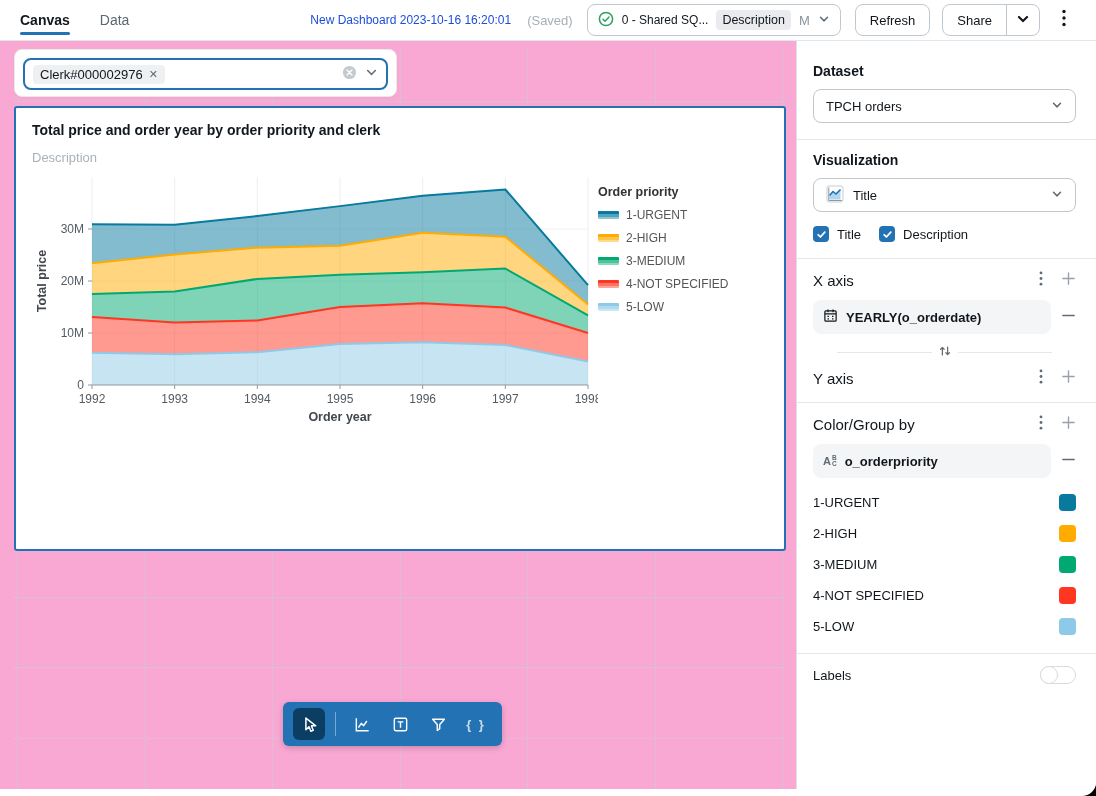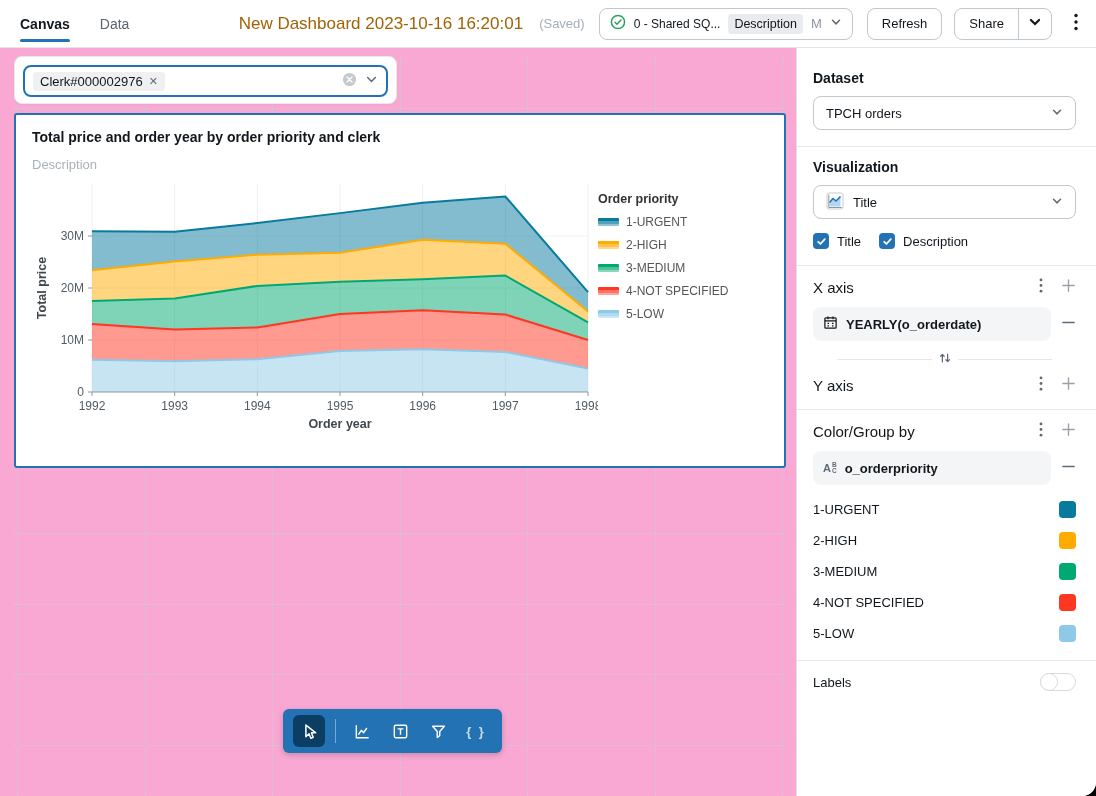--- a/index.html
+++ b/index.html
@@ -1,27 +1,27 @@
 <!DOCTYPE html>
 <html><head>
 <meta charset="utf-8">
 <style>
   * { box-sizing: border-box; margin: 0; padding: 0; }
   html,body { width:1096px; height:796px; background:#000; }
   body { font-family:"Liberation Sans", sans-serif; color:#11171C; }
   .page { position:relative; width:1096px; height:796px; background:#fff; overflow:hidden; border-bottom-right-radius:14px; }
 
   
-  .topbar { height:48px; display:flex; align-items:center; padding:0 8px 0 20px; border-bottom:1px solid #E3E6E9; background:#fff; gap:10px; }
+  .topbar { height:41px; display:flex; align-items:center; padding:0 20px 0 20px; border-bottom:1px solid #E3E6E9; background:#fff; gap:10px; }
   .tabs { display:flex; gap:30px; height:100%; }
   .tab { position:relative; display:flex; align-items:center; font-size:14px; color:#5B6670; cursor:pointer; }
   .tab.active { color:#11171C; font-weight:700; }
   .tab.active::after { content:""; position:absolute; left:0; right:0; bottom:5px; height:3px; border-radius:2px; background:#2272B4; }
   .topbar .spacer { flex:1; }
-  .doc-title { font-size:17px; color:#a16207; white-space:nowrap; }
+  .doc-title { font-size:12px; color:#1d4ed8; white-space:nowrap; }
   .saved { font-size:13px; color:#A6AEB6; margin:0 4px 0 6px; white-space:nowrap; }
   .btn { display:flex; align-items:center; height:32px; background:#fff; border:1px solid #C0C8CF; border-radius:8px; font-size:13px; color:#11171C; cursor:pointer; }
   .warehouse-btn { gap:8px; padding:0 10px; }
   .warehouse-name { font-size:12px; white-space:nowrap; }
   .tier-badge { background:#E9EBEE; border-radius:4px; padding:3px 6px; font-size:12.5px; color:#11171C; }
   .wh-size { color:#8B959E; font-size:13px; }
   .refresh-btn { padding:0 14px; margin-left:4px; }
   .split-btn { display:flex; align-items:stretch; margin-left:2px; padding:0; overflow:hidden; }
   .split-main { display:flex; align-items:center; padding:0 14px; border-right:1px solid #C0C8CF; }
   .split-caret { display:flex; align-items:center; justify-content:center; width:32px; }
@@ -34,21 +34,21 @@
   .gridline-h { position:absolute; left:14px; right:8px; height:0; border-top:1px dotted #C8CED5; }
 
   
   .filter-card { position:absolute; left:14px; top:8px; width:383px; height:48px; background:#fff; border:1px solid #E7EAEC; border-radius:8px; padding:8px; box-shadow:0 1px 2px rgba(0,0,0,0.03); }
   .filter-select { height:32px; border:2px solid #2272B4; border-radius:8px; display:flex; align-items:center; padding:0 8px; gap:8px; background:#fff; cursor:pointer; }
   .filter-chip { display:flex; align-items:center; gap:6px; background:#EEF0F2; border-radius:4px; padding:2px 7px; font-size:13px; color:#11171C; }
   .chip-x { font-size:11px; color:#5F6B76; cursor:pointer; }
   .filter-right { margin-left:auto; display:flex; align-items:center; gap:8px; }
 
   
-  .chart-card { position:absolute; left:14px; top:65px; width:772px; height:355px; background:#fff; border:2px solid #2272B4; border-radius:3px; padding:14px 16px 8px; }
+  .chart-card { position:absolute; left:14px; top:65px; width:772px; height:445px; background:#fff; border:2px solid #2272B4; border-radius:3px; padding:14px 16px 8px; }
   .chart-title { font-size:14px; font-weight:700; color:#11171C; }
   .chart-desc { font-size:13px; color:#AAB1B8; margin-top:12px; }
   .chart-row { display:flex; margin-top:4px; }
   .chart-plot { flex:1; }
   .chart-legend { width:170px; padding-top:16px; }
   .legend-title { font-size:12.5px; font-weight:700; color:#333; margin-bottom:9px; }
   .legend-item { display:flex; align-items:center; gap:7px; margin-bottom:9px; cursor:pointer; }
   .legend-swatch { width:21px; height:8px; border-radius:1px; position:relative; }
   .legend-swatch::before { content:""; position:absolute; left:0; right:0; top:0; height:3px; background:inherit; }
   .legend-label { font-size:12px; color:#555; white-space:nowrap; }

